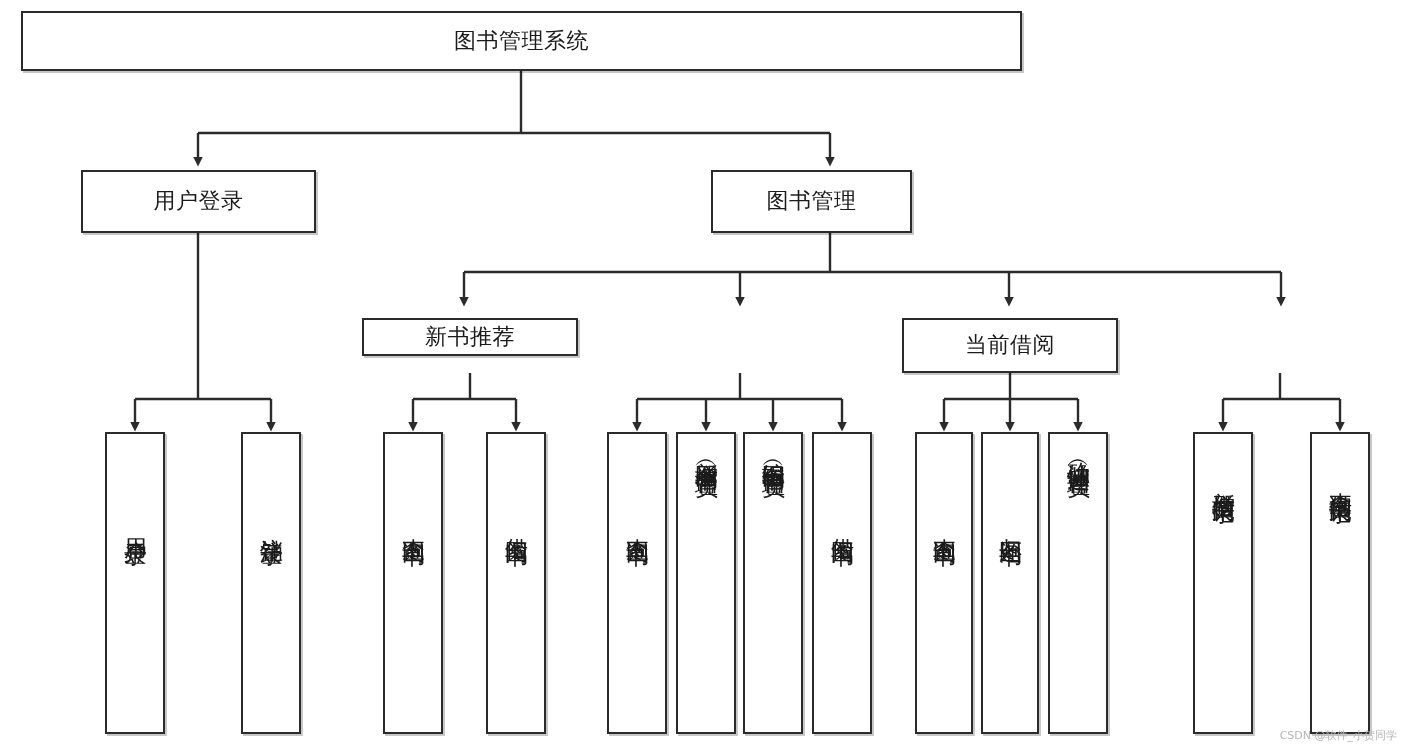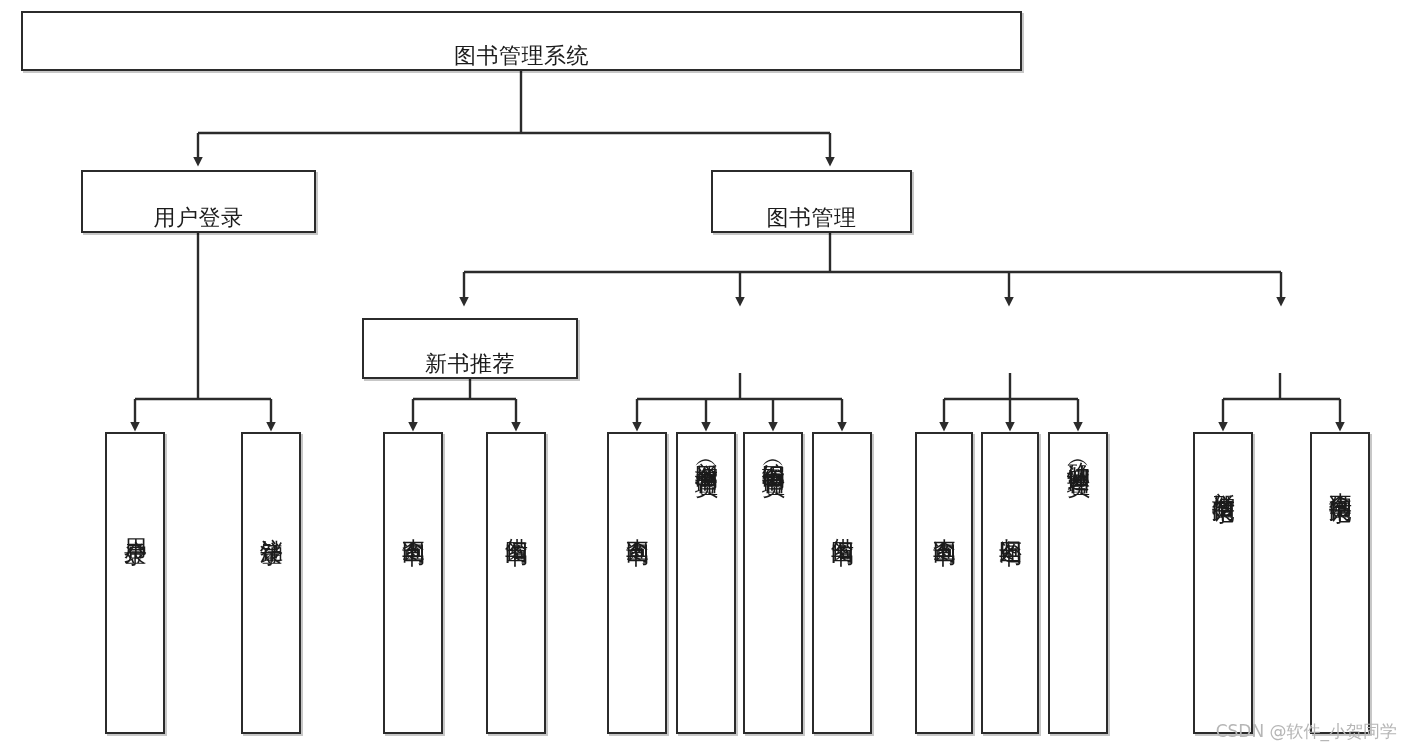--- a/index.html
+++ b/index.html
@@ -24,21 +24,21 @@
     width: 1405px;
     height: 747px;
     pointer-events: none;
   }
   .node {
     position: absolute;
     box-sizing: border-box;
     border: 2px solid #2b2b2b;
     background: #ffffff;
     display: flex;
-    align-items: flex-end;
+    align-items: center;
     justify-content: center;
     box-shadow: 2px 2px 0 rgba(0,0,0,0.22);
     z-index: 2;
   }
   .node .label {
     font-size: 22px;
     color: #1b1b1b;
     line-height: 1.12;
     letter-spacing: 0.5px;
     white-space: nowrap;
@@ -52,21 +52,21 @@
     writing-mode: vertical-rl;
     text-orientation: upright;
     -webkit-writing-mode: vertical-rl;
     letter-spacing: 2px;
     font-size: 23px;
   }
   .watermark {
     position: absolute;
     right: 8px;
     bottom: 4px;
-    font-size: 17px;
+    font-size: 11px;
     color: #b6b6b6;
     z-index: 5;
     white-space: nowrap;
   }
 </style>
 </head>
 <body>
 
 <div id="canvas">
 
@@ -124,22 +124,25 @@
     <span class="label">图书管理系统</span>
   </div>
 
   <div class="node" style="left:81px; top:170px; width:235px; height:63px;">
     <span class="label">用户登录</span>
   </div>
   <div class="node" style="left:711px; top:170px; width:201px; height:63px;">
     <span class="label">图书管理</span>
   </div>
 
-  <div class="node" style="left:362px; top:318px; width:216px; height:61px;">
+  <div class="node" style="left:362px; top:318px; width:216px; height:38px;">
     <span class="label">新书推荐</span>
+  </div>
+  <div class="node" style="left:902px; top:318px; width:216px; height:55px;">
+    <span class="label">当前借阅</span>
   </div>
 
   <div class="node vertical" style="left:105px; top:432px; width:60px; height:302px; padding-top:86px;">
     <span class="label">用户登录</span>
   </div>
   <div class="node vertical" style="left:241px; top:432px; width:60px; height:302px; padding-top:86px;">
     <span class="label">注销登录</span>
   </div>
 
   <div class="node vertical" style="left:383px; top:432px; width:60px; height:302px; padding-top:86px;">

